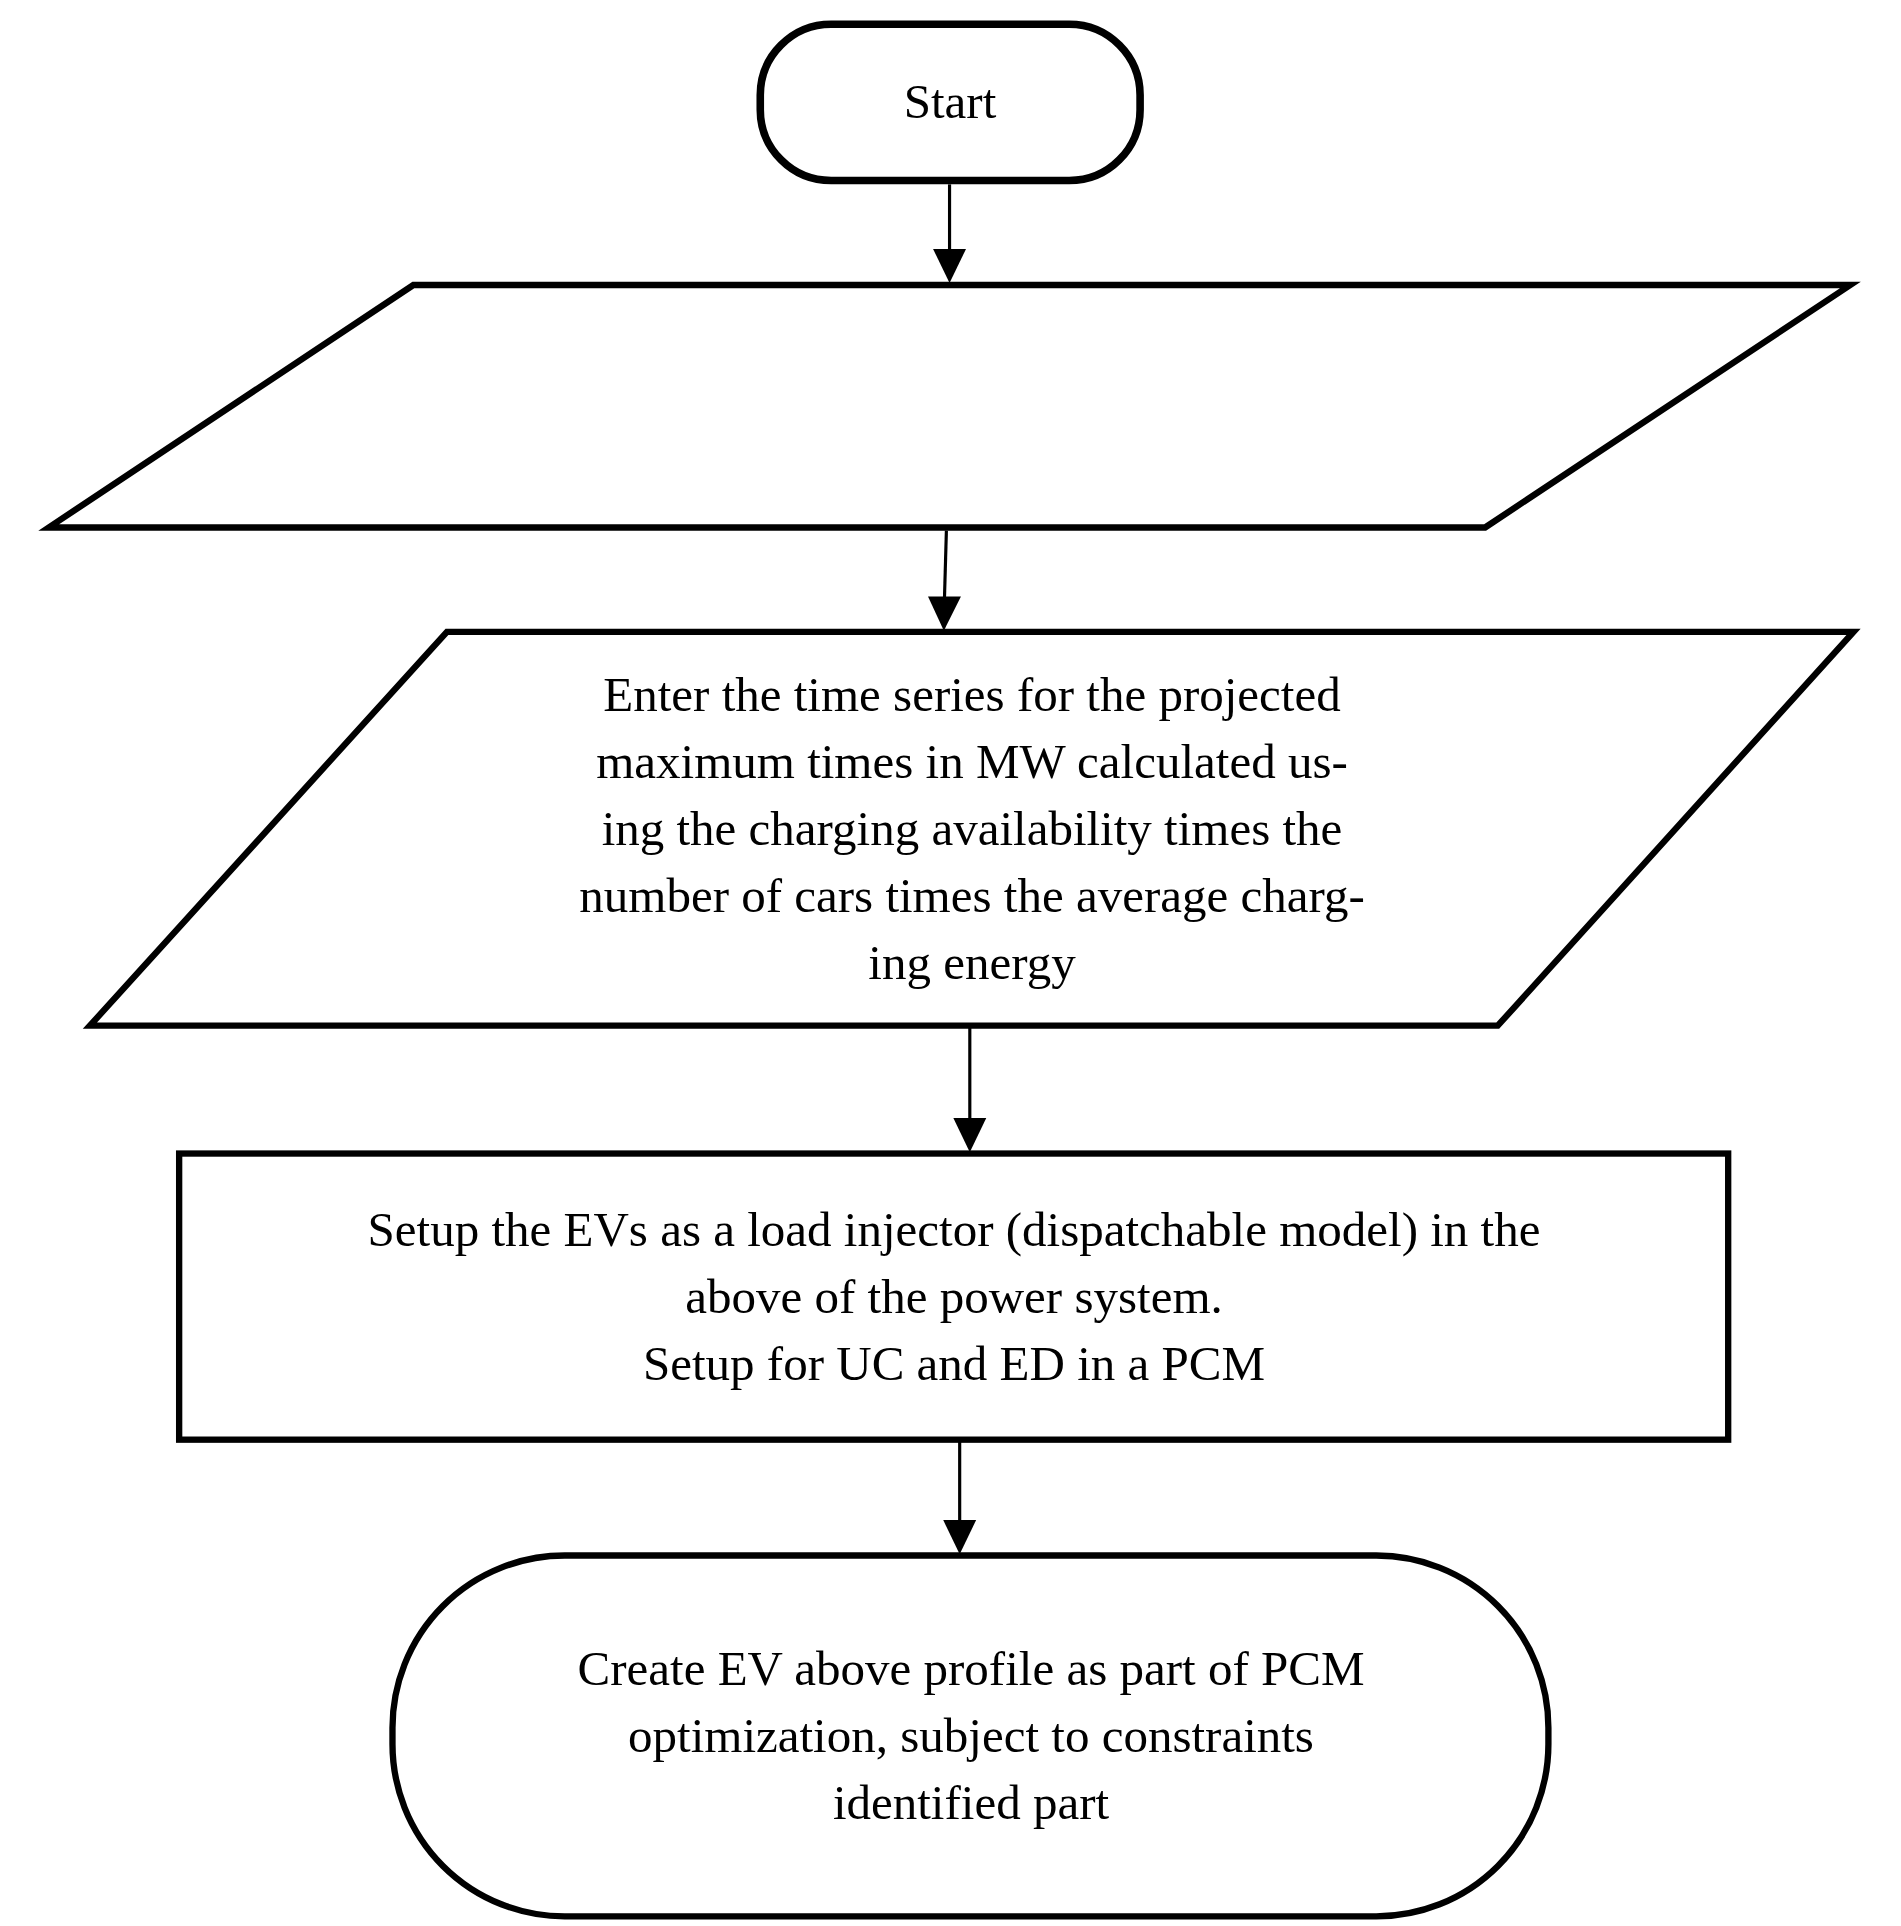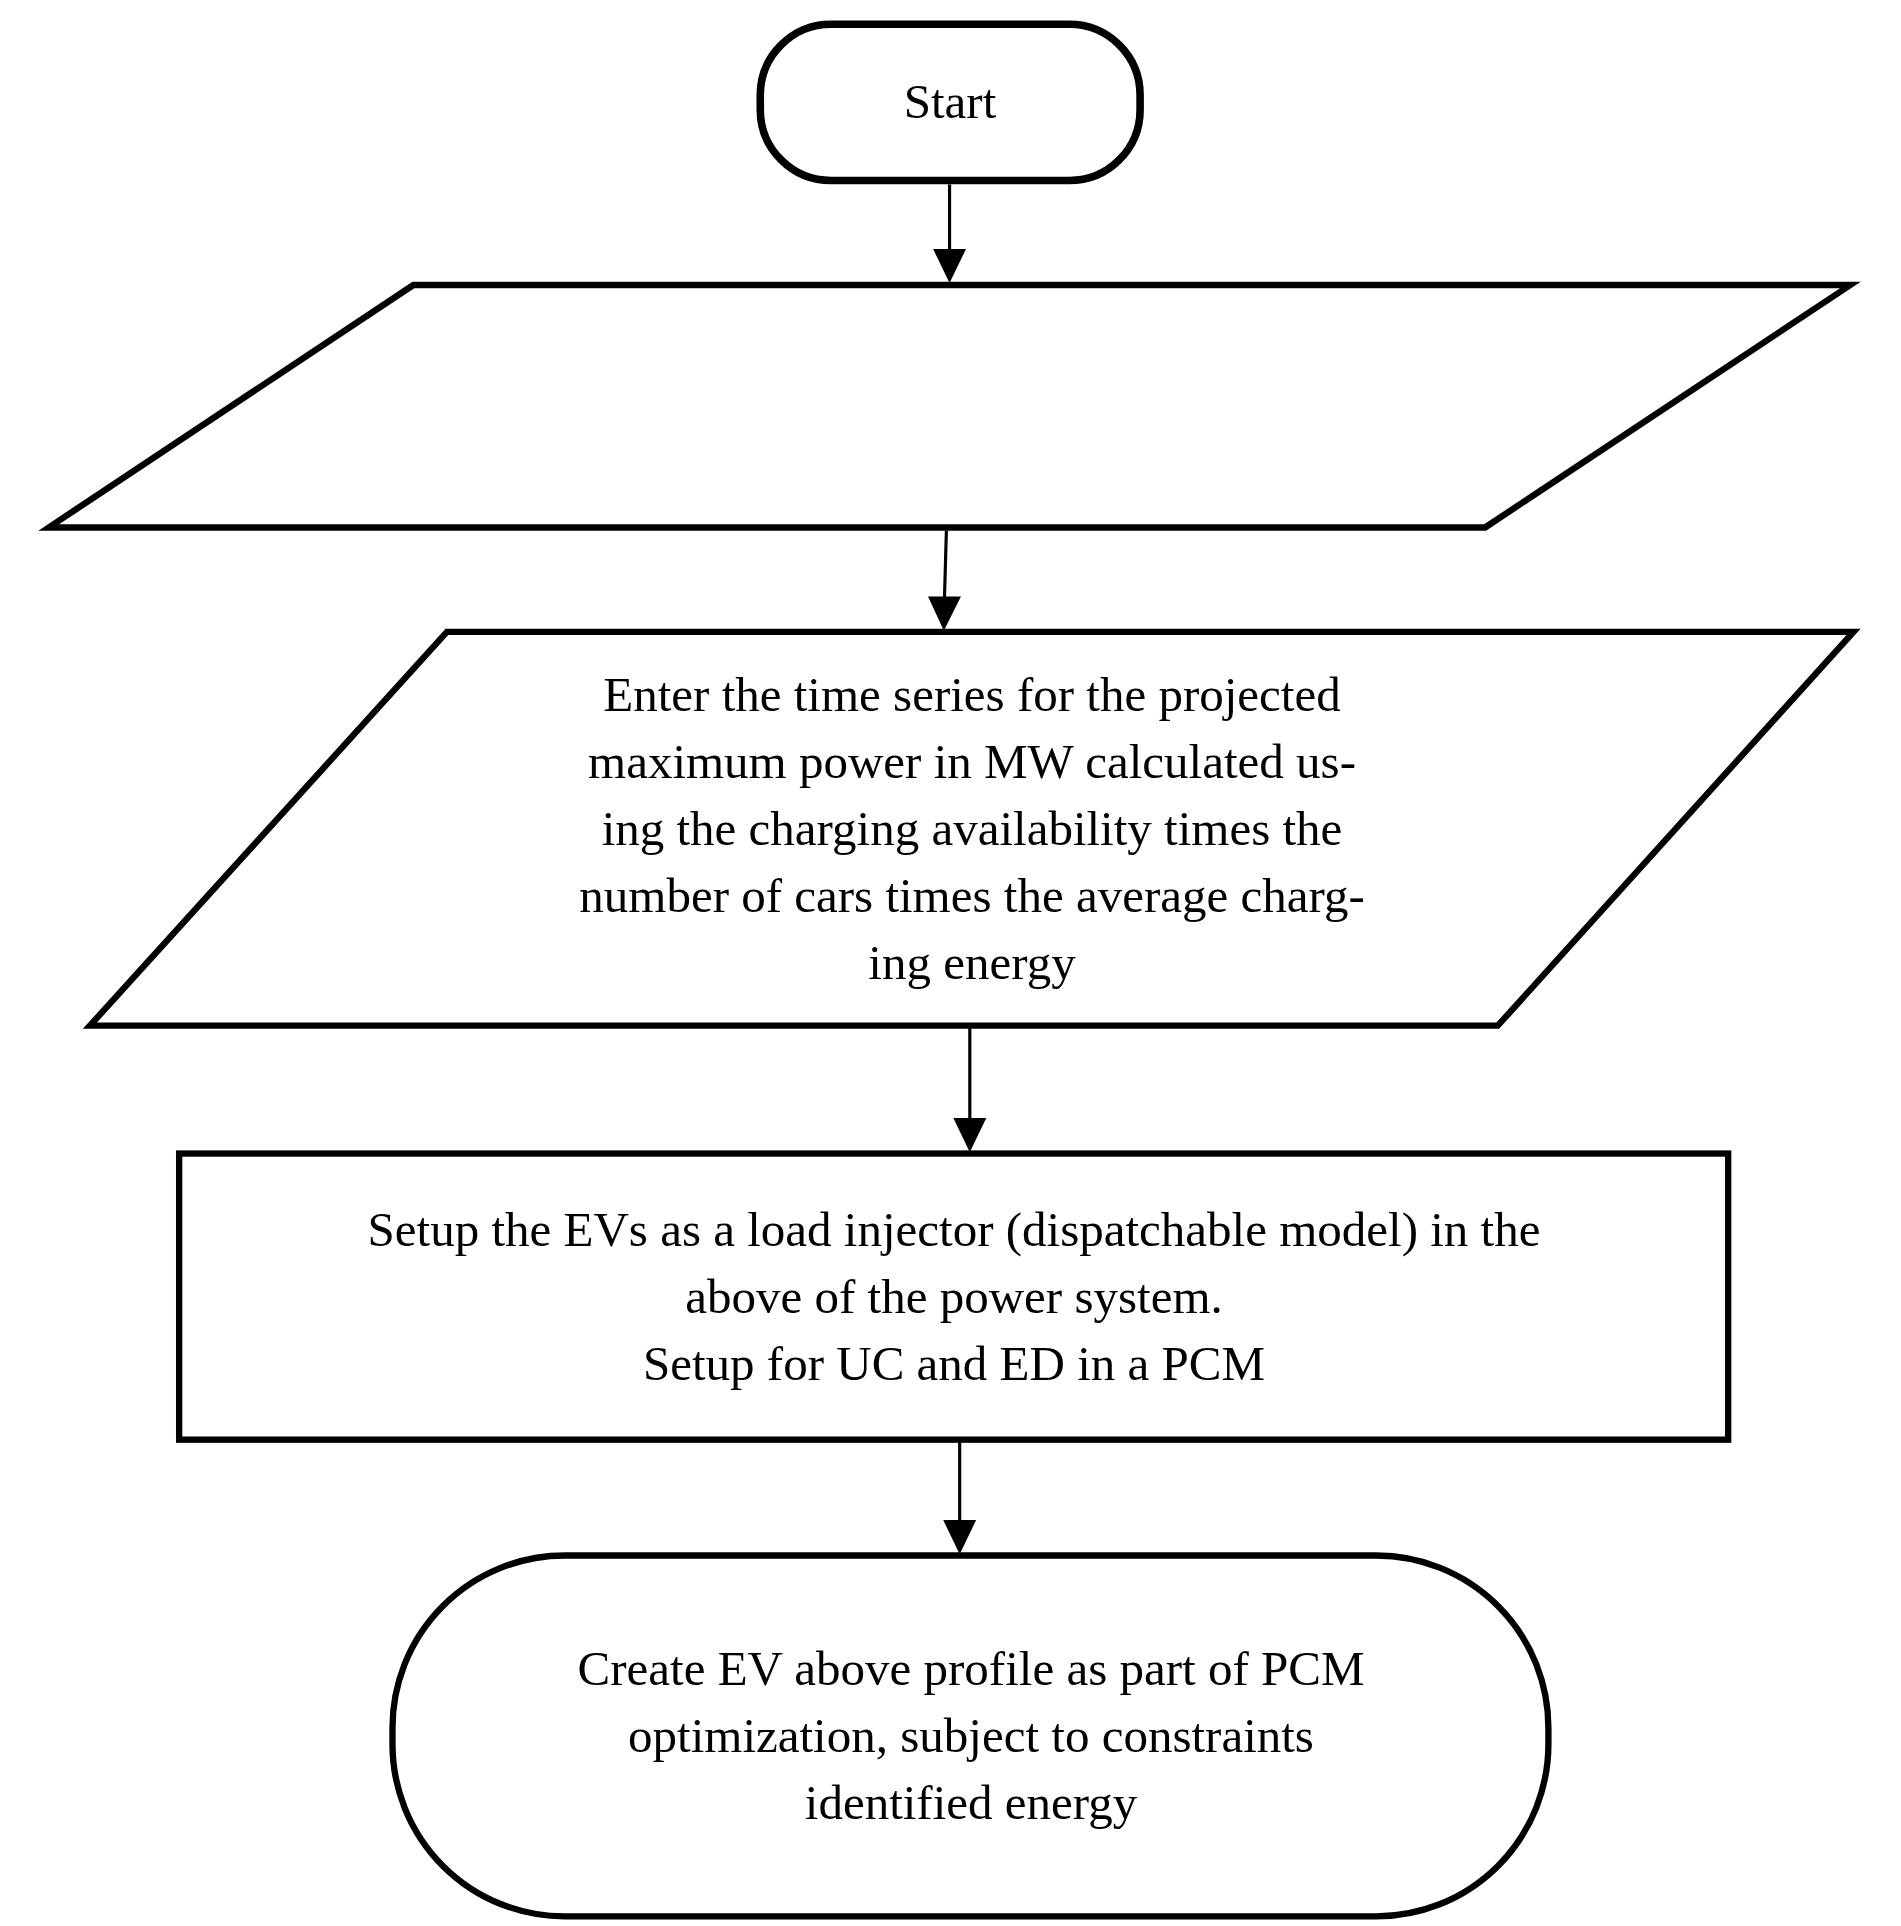--- a/index.html
+++ b/index.html
@@ -82,32 +82,32 @@
     <rect class="shape" x="620" y="2457" width="1826" height="570" rx="272" ry="272" stroke-width="10"></rect>
   </svg>
 
   <div class="label" style="left:760px; top:68px; width:380px;">
     <div>Start</div>
   </div>
 
 
   <div class="label" style="left:212px; top:661px; width:1520px;">
     <div>Enter the time series for the projected</div>
-    <div>maximum power in MW calculated us-</div>
+    <div>maximum times in MW calculated us-</div>
     <div>ing the charging availability times the</div>
     <div>number of cars times the average charg-</div>
     <div>ing energy</div>
   </div>
 
   <div class="label" style="left:194px; top:1196px; width:1520px;">
     <div>Setup the EVs as a load injector (dispatchable model) in the</div>
     <div>above of the power system.</div>
     <div>Setup for UC and ED in a PCM</div>
   </div>
 
   <div class="label" style="left:211px; top:1635px; width:1520px;">
     <div>Create EV above profile as part of PCM</div>
     <div>optimization, subject to constraints</div>
-    <div>identified energy</div>
+    <div>identified part</div>
   </div>
 
 </div>
 
 
 </body></html>

